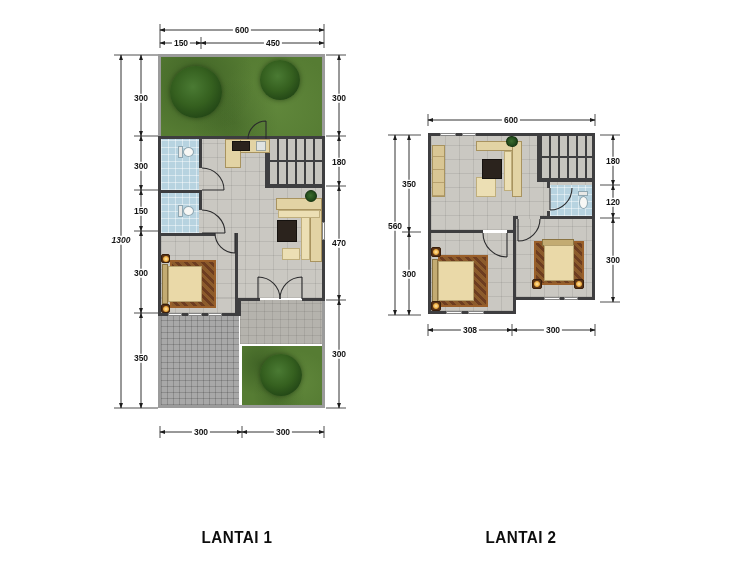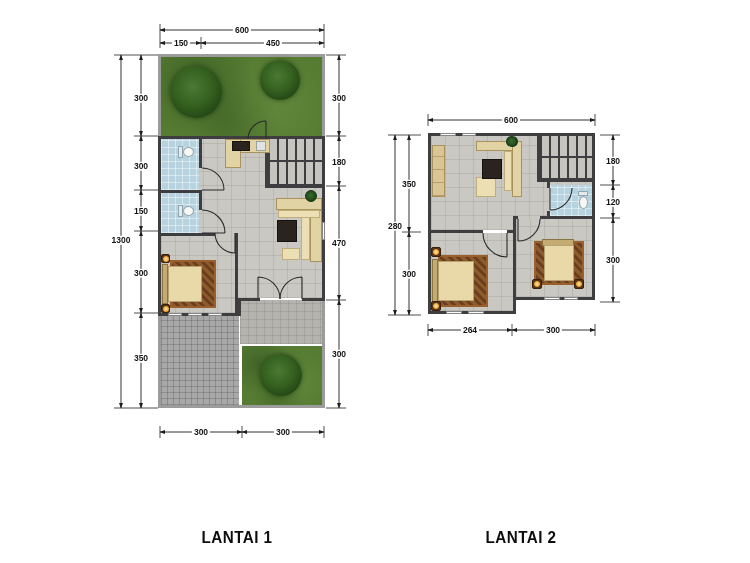--- a/index.html
+++ b/index.html
@@ -245,39 +245,39 @@
       <line x1="613" y1="218" x2="613" y2="302"></line>
       <line x1="428" y1="330" x2="512" y2="330"></line>
       <line x1="512" y1="330" x2="595" y2="330"></line>
     </g>
   </svg>
 
 
   <span class="dim" style="left:242px;top:30px;">600</span>
   <span class="dim" style="left:181px;top:43px;">150</span>
   <span class="dim" style="left:273px;top:43px;">450</span>
-  <span class="dim" style="left:121px;top:240px;">1300</span>
+  <span class="dim" style="left:121px;top:240px;font-style:italic;">1300</span>
   <span class="dim" style="left:141px;top:98px;">300</span>
   <span class="dim" style="left:141px;top:166px;">300</span>
   <span class="dim" style="left:141px;top:211px;">150</span>
   <span class="dim" style="left:141px;top:273px;">300</span>
   <span class="dim" style="left:141px;top:358px;">350</span>
   <span class="dim" style="left:339px;top:98px;">300</span>
   <span class="dim" style="left:339px;top:162px;">180</span>
   <span class="dim" style="left:339px;top:243px;">470</span>
   <span class="dim" style="left:339px;top:354px;">300</span>
   <span class="dim" style="left:201px;top:432px;">300</span>
   <span class="dim" style="left:283px;top:432px;">300</span>
 
   <span class="dim" style="left:511px;top:120px;">600</span>
-  <span class="dim" style="left:395px;top:226px;">280</span>
+  <span class="dim" style="left:395px;top:226px;">560</span>
   <span class="dim" style="left:409px;top:184px;">350</span>
   <span class="dim" style="left:409px;top:274px;">300</span>
   <span class="dim" style="left:613px;top:161px;">180</span>
   <span class="dim" style="left:613px;top:202px;">120</span>
   <span class="dim" style="left:613px;top:260px;">300</span>
-  <span class="dim" style="left:470px;top:330px;">264</span>
+  <span class="dim" style="left:470px;top:330px;">308</span>
   <span class="dim" style="left:553px;top:330px;">300</span>
 
   <div class="title" style="left:237px;top:538px;">LANTAI 1</div>
   <div class="title" style="left:521px;top:538px;">LANTAI 2</div>
 
 </div>
 
 </body></html>

